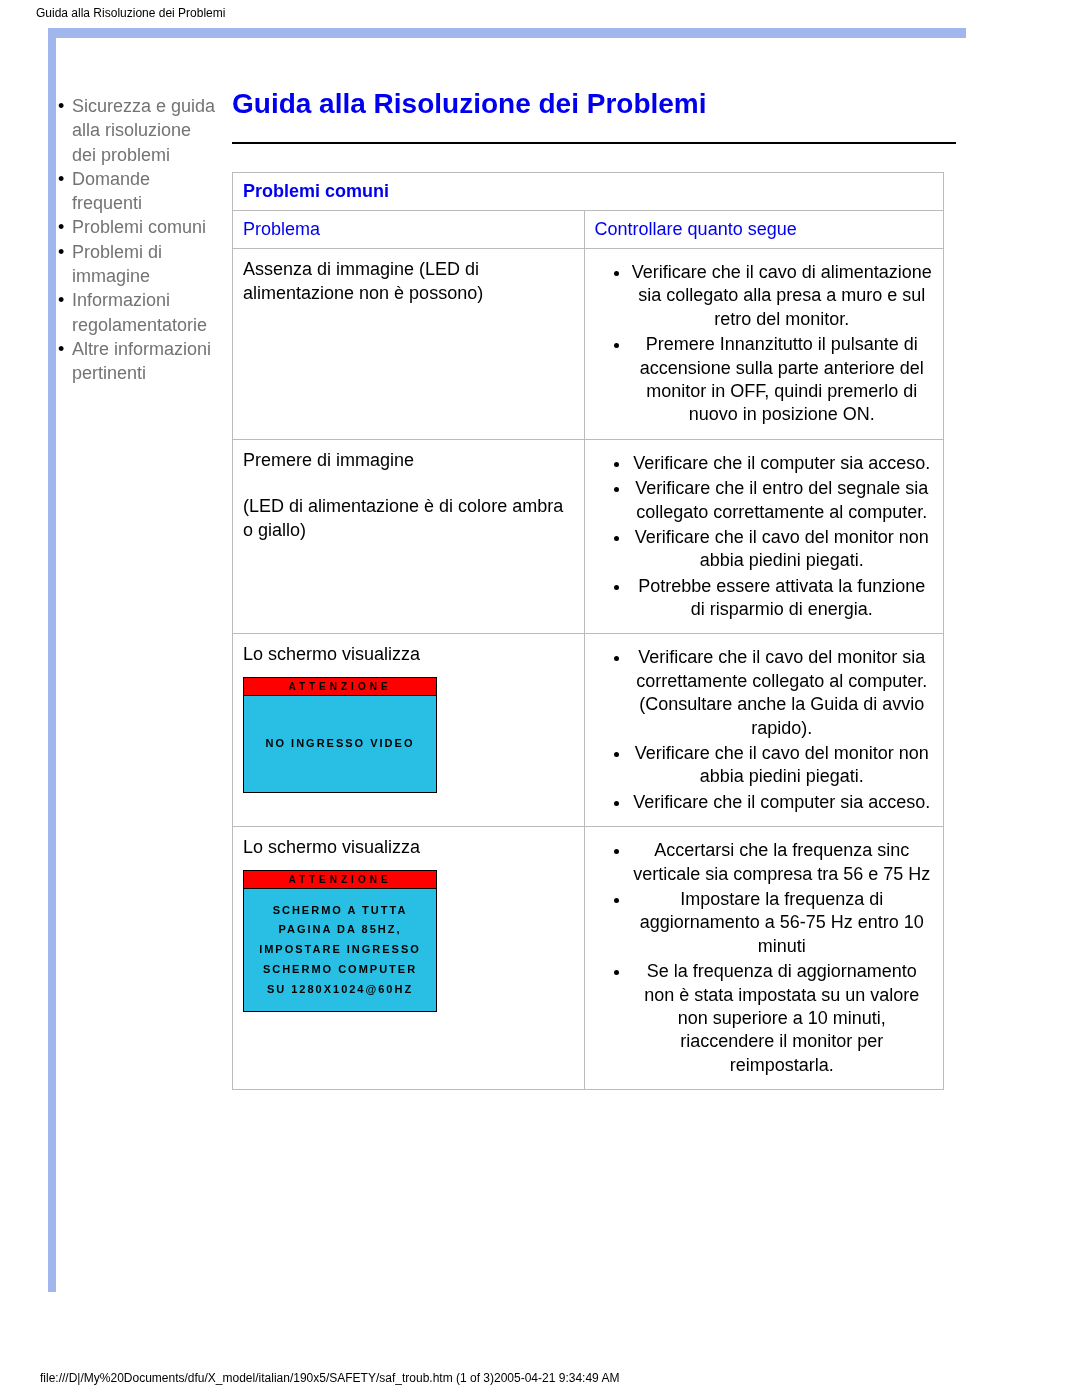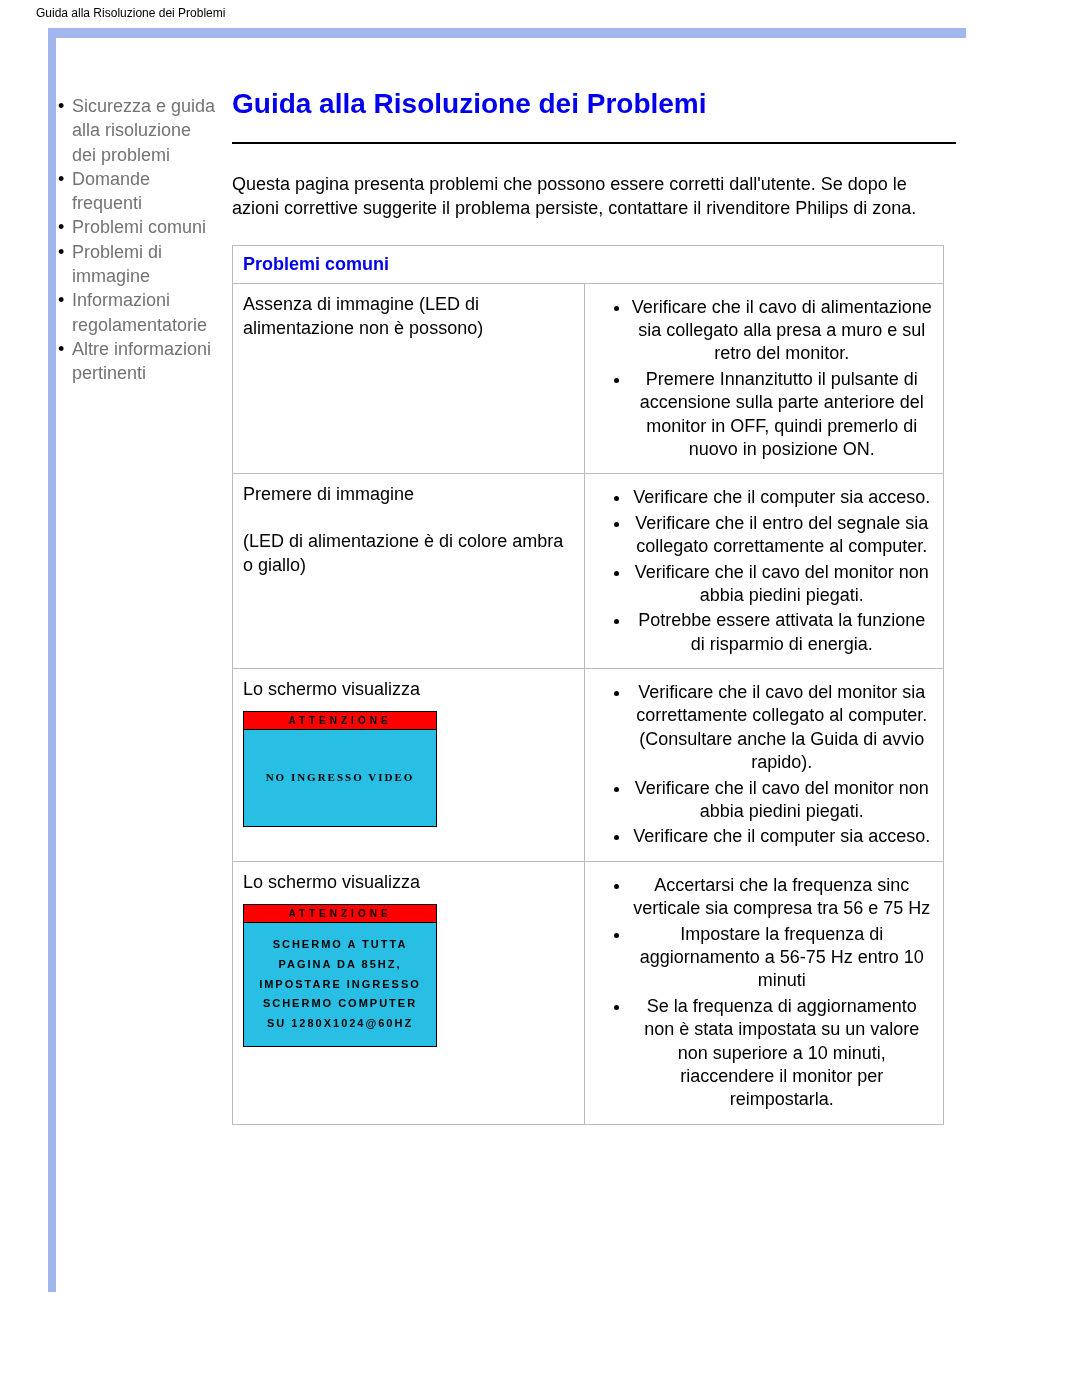--- a/index.html
+++ b/index.html
@@ -23,21 +23,21 @@
   .col-head { color: #0000ee; font-size: 18px; font-weight: normal; padding: 6px 10px; }
   .col-left { width: 352px; }
   .col-right { width: 360px; }
   ul.checks { margin: 4px 0 4px 0; padding-left: 36px; }
   ul.checks li { text-align: center; margin: 2px 0 2px 0; line-height: 1.3; list-style-type: disc; }
   .problem-text { line-height: 1.35; }
   .problem-text .line2 { display: block; margin-top: 22px; }
   .warn-box { margin-top: 10px; width: 194px; }
   .warn-top { background: #ff0000; color: #000; text-align: center; font-size: 10px; letter-spacing: 4px; font-weight: bold; padding: 3px 0; border: 1px solid #000; border-bottom: none; }
   .warn-body { background: #29bfe4; color: #000; text-align: center; font-size: 11px; letter-spacing: 2px; font-weight: bold; padding: 12px 8px; border: 1px solid #000; line-height: 1.8; }
-  .warn-body.tall { padding: 38px 8px; font-family: Liberation Serif, serif; }
+  .warn-body.tall { padding: 38px 8px; }
   .footer-path { position: absolute; bottom: 12px; left: 16px; font-size: 12px; color: #000; }
 </style>
 </head>
 <body>
 
 <div class="page">
   <div class="header-text">Guida alla Risoluzione dei Problemi</div>
 
   <div class="blue-border">
     <div class="blue-border-inner"></div>
@@ -67,27 +67,30 @@
         </div>
       <div class="nav-item">
           <span class="bullet">•</span>
           <a href="#">Altre informazioni pertinenti</a>
         </div>
     </div>
 
     <div class="main">
       <div class="title">Guida alla Risoluzione dei Problemi</div>
       <hr class="rule">
-      <div class="intro">Questa pagina presenta problemi che possono essere corretti dall'utente. Se dopo le azioni correttive suggerite il problema persiste, contattare il rivenditore Philips di zona.</div>
 
       <table class="outer-table">
         <tbody>
             <tr>
               <td colspan="2" class="section-head">Problemi comuni</td>
             </tr>
+        <tr>
+          <td class="col-head col-left">Problema</td>
+          <td class="col-head col-right">Controllare quanto segue</td>
+        </tr>
 
         <tr>
           <td class="col-left">
             <div class="problem-text">
               <span>Assenza di immagine (LED di alimentazione non è possono)</span>
             </div>
           </td>
           <td class="col-right">
             <ul class="checks">
               <li>Verificare che il cavo di alimentazione sia collegato alla presa a muro e sul retro del monitor.</li>
@@ -149,13 +152,14 @@
               <li>Se la frequenza di aggiornamento non è stata impostata su un valore non superiore a 10 minuti, riaccendere il monitor per reimpostarla.</li>
             </ul>
           </td>
         </tr>
 
       </tbody>
         </table>
     </div>
   </div>
 
+  <div class="footer-path">file:///D|/My%20Documents/dfu/X_model/italian/190x5/SAFETY/saf_troub.htm (1 of 3)2005-04-21 9:34:49 AM</div>
 </div>
 
 </body></html>

